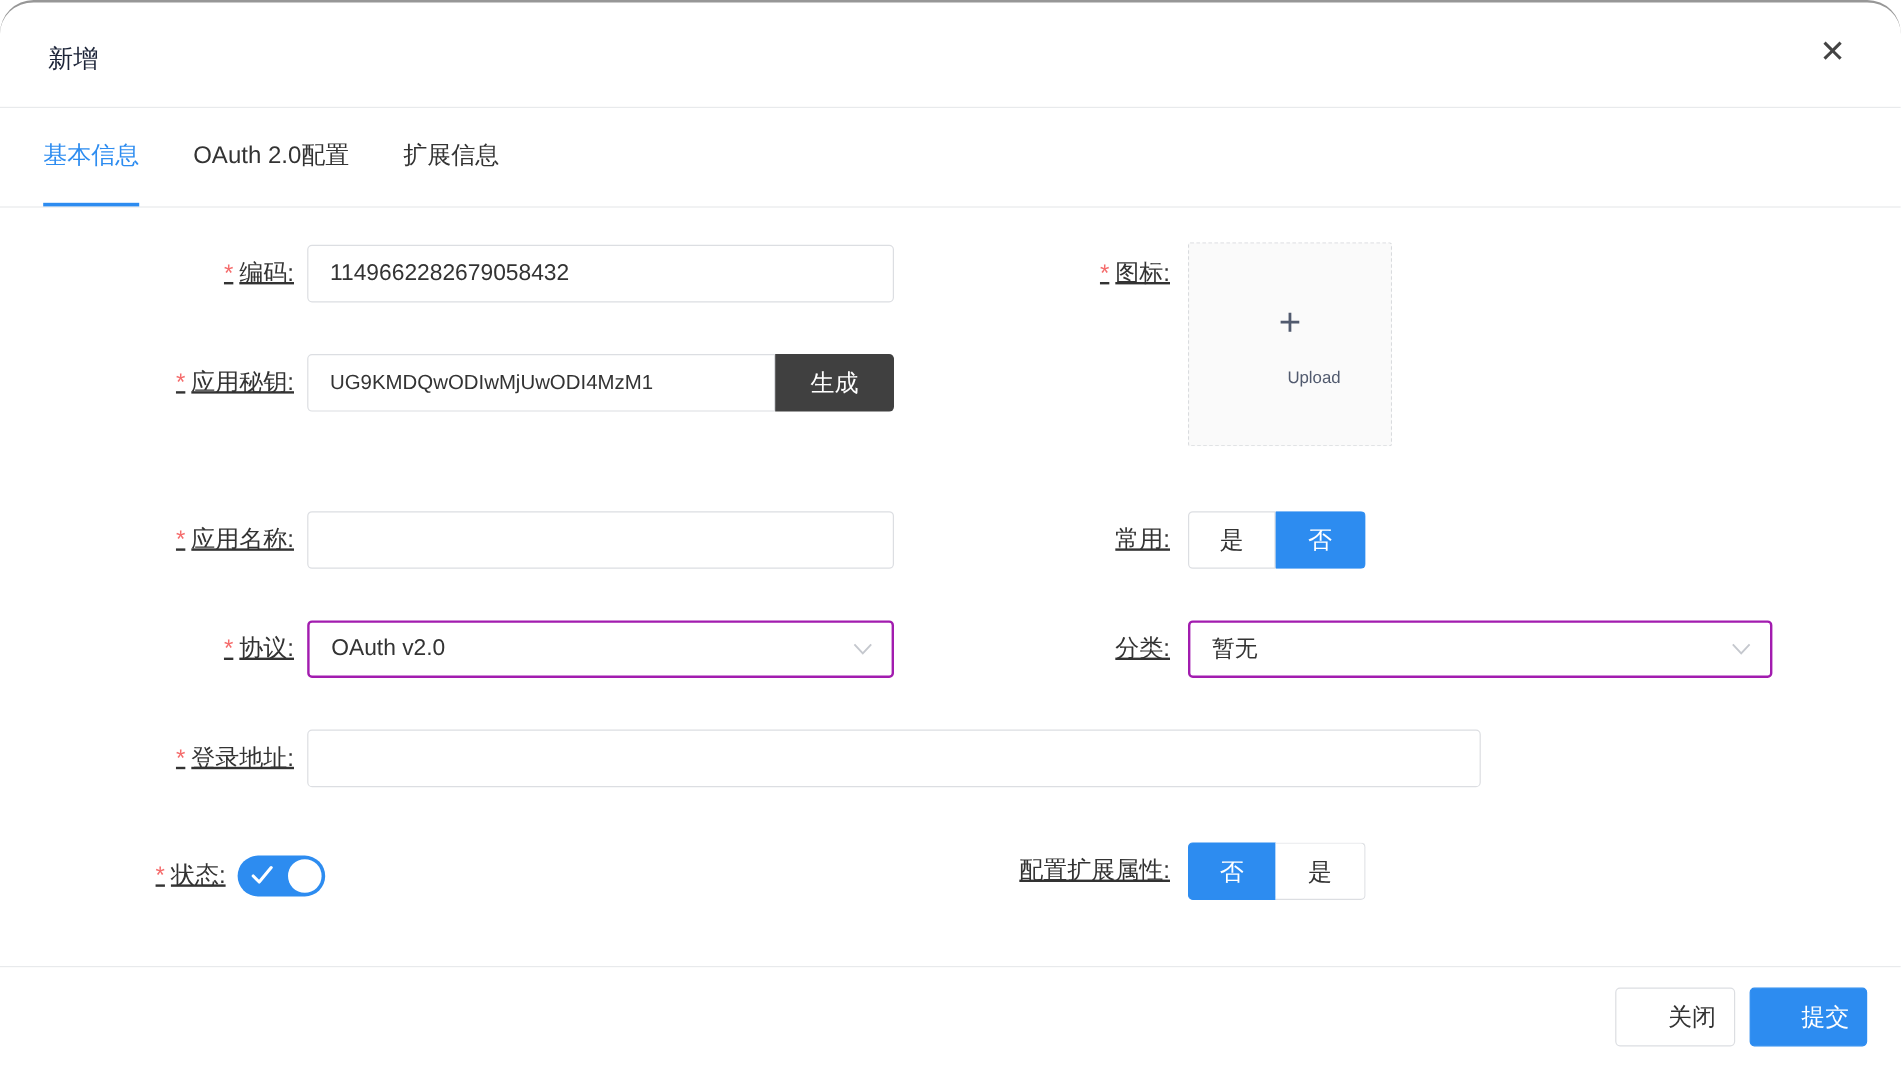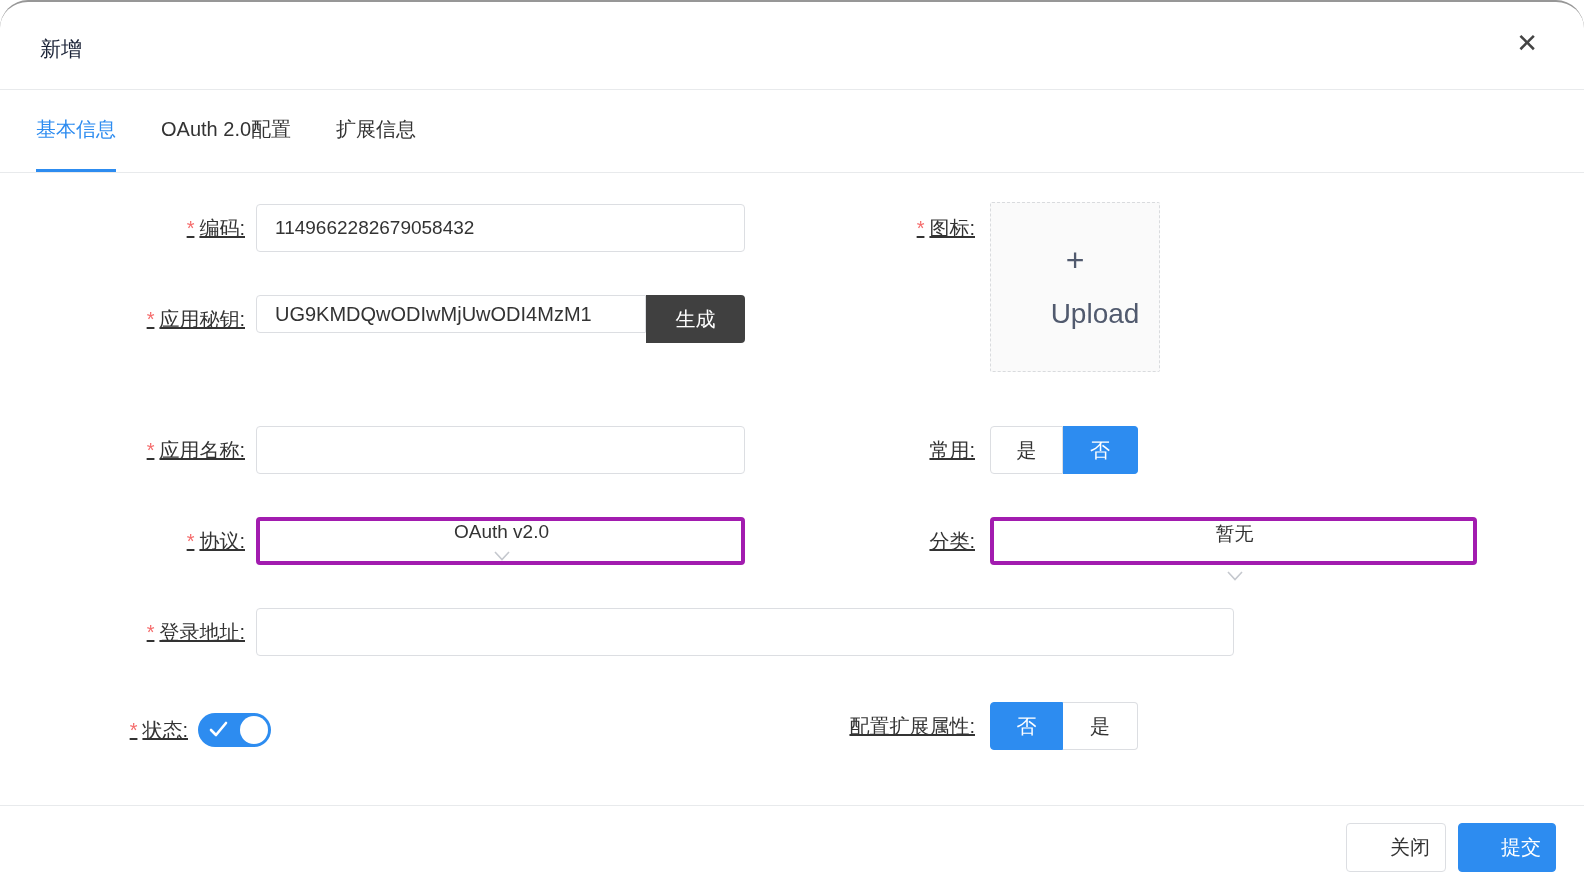--- a/index.html
+++ b/index.html
@@ -31,44 +31,44 @@
   .req { color:#f56c6c; margin-right:5px; font-size:20px; }
 
   
   .tinput {
     position:absolute; height:48px; border:1px solid #dcdee2; border-radius:4px;
     font-size:19px; color:#333; padding:0 18px; outline:none; background:#fff;
     font-family:"Liberation Sans","DejaVu Sans",sans-serif;
   }
   .igroup { position:absolute; display:flex; height:48px; }
   .igroup input {
-    flex:1; height:38px; border:1px solid #dcdee2; border-radius:4px 0 0 4px;
-    font-size:20px; color:#333; padding:0 6px 0 18px; outline:none; min-width:0;
+    flex:1; height:48px; border:1px solid #dcdee2; border-radius:4px 0 0 4px;
+    font-size:17px; color:#333; padding:0 6px 0 18px; outline:none; min-width:0;
     font-family:"Liberation Sans","DejaVu Sans",sans-serif;
   }
   .igroup .gen-btn {
     width:99px; height:48px; background:#404040; color:#fff; border:none;
     border-radius:0 4px 4px 0; font-size:20px; cursor:pointer;
   }
   .tselect {
-    position:absolute; height:48px; border:4px solid #a21caf; border-radius:4px;
+    position:absolute; height:48px; border:2px solid #a21caf; border-radius:4px;
     background:#fff; display:flex; align-items:center; justify-content:space-between;
-    padding:0 16px 0 18px; font-size:19px; color:#333; cursor:pointer;flex-direction:column;
+    padding:0 16px 0 18px; font-size:19px; color:#333; cursor:pointer;
   }
   .chev svg { display:block; }
 
   
   .upload {
     position:absolute; left:990px; top:200px; width:170px; height:170px;
     background:#fafafa; border:1px dashed #d9dbde; border-radius:2px;
     display:flex; flex-direction:column; align-items:center; justify-content:center;
     cursor:pointer; color:#515a6e;
   }
   .upload .plus { font-size:32px; font-weight:300; line-height:1; color:#515a6e; }
-  .upload .uptxt { font-size:28px; margin-top:22px; color:#515a6e;margin-left:40px; }
+  .upload .uptxt { font-size:14px; margin-top:22px; color:#515a6e;margin-left:40px; }
 
   
   .rgroup { position:absolute; display:flex; height:48px; }
   .rbtn {
     height:48px; display:flex; align-items:center; justify-content:center;
     border:1px solid #dcdee2; background:#fff; color:#333; font-size:20px; cursor:pointer;
   }
   .rbtn.first { border-radius:4px 0 0 4px; width:73px; }
   .rbtn.last  { border-radius:0 4px 4px 0; width:75px; border-left:none; }
   .rbtn.selected { background:#2d8cf0; border-color:#2d8cf0; color:#fff; }

